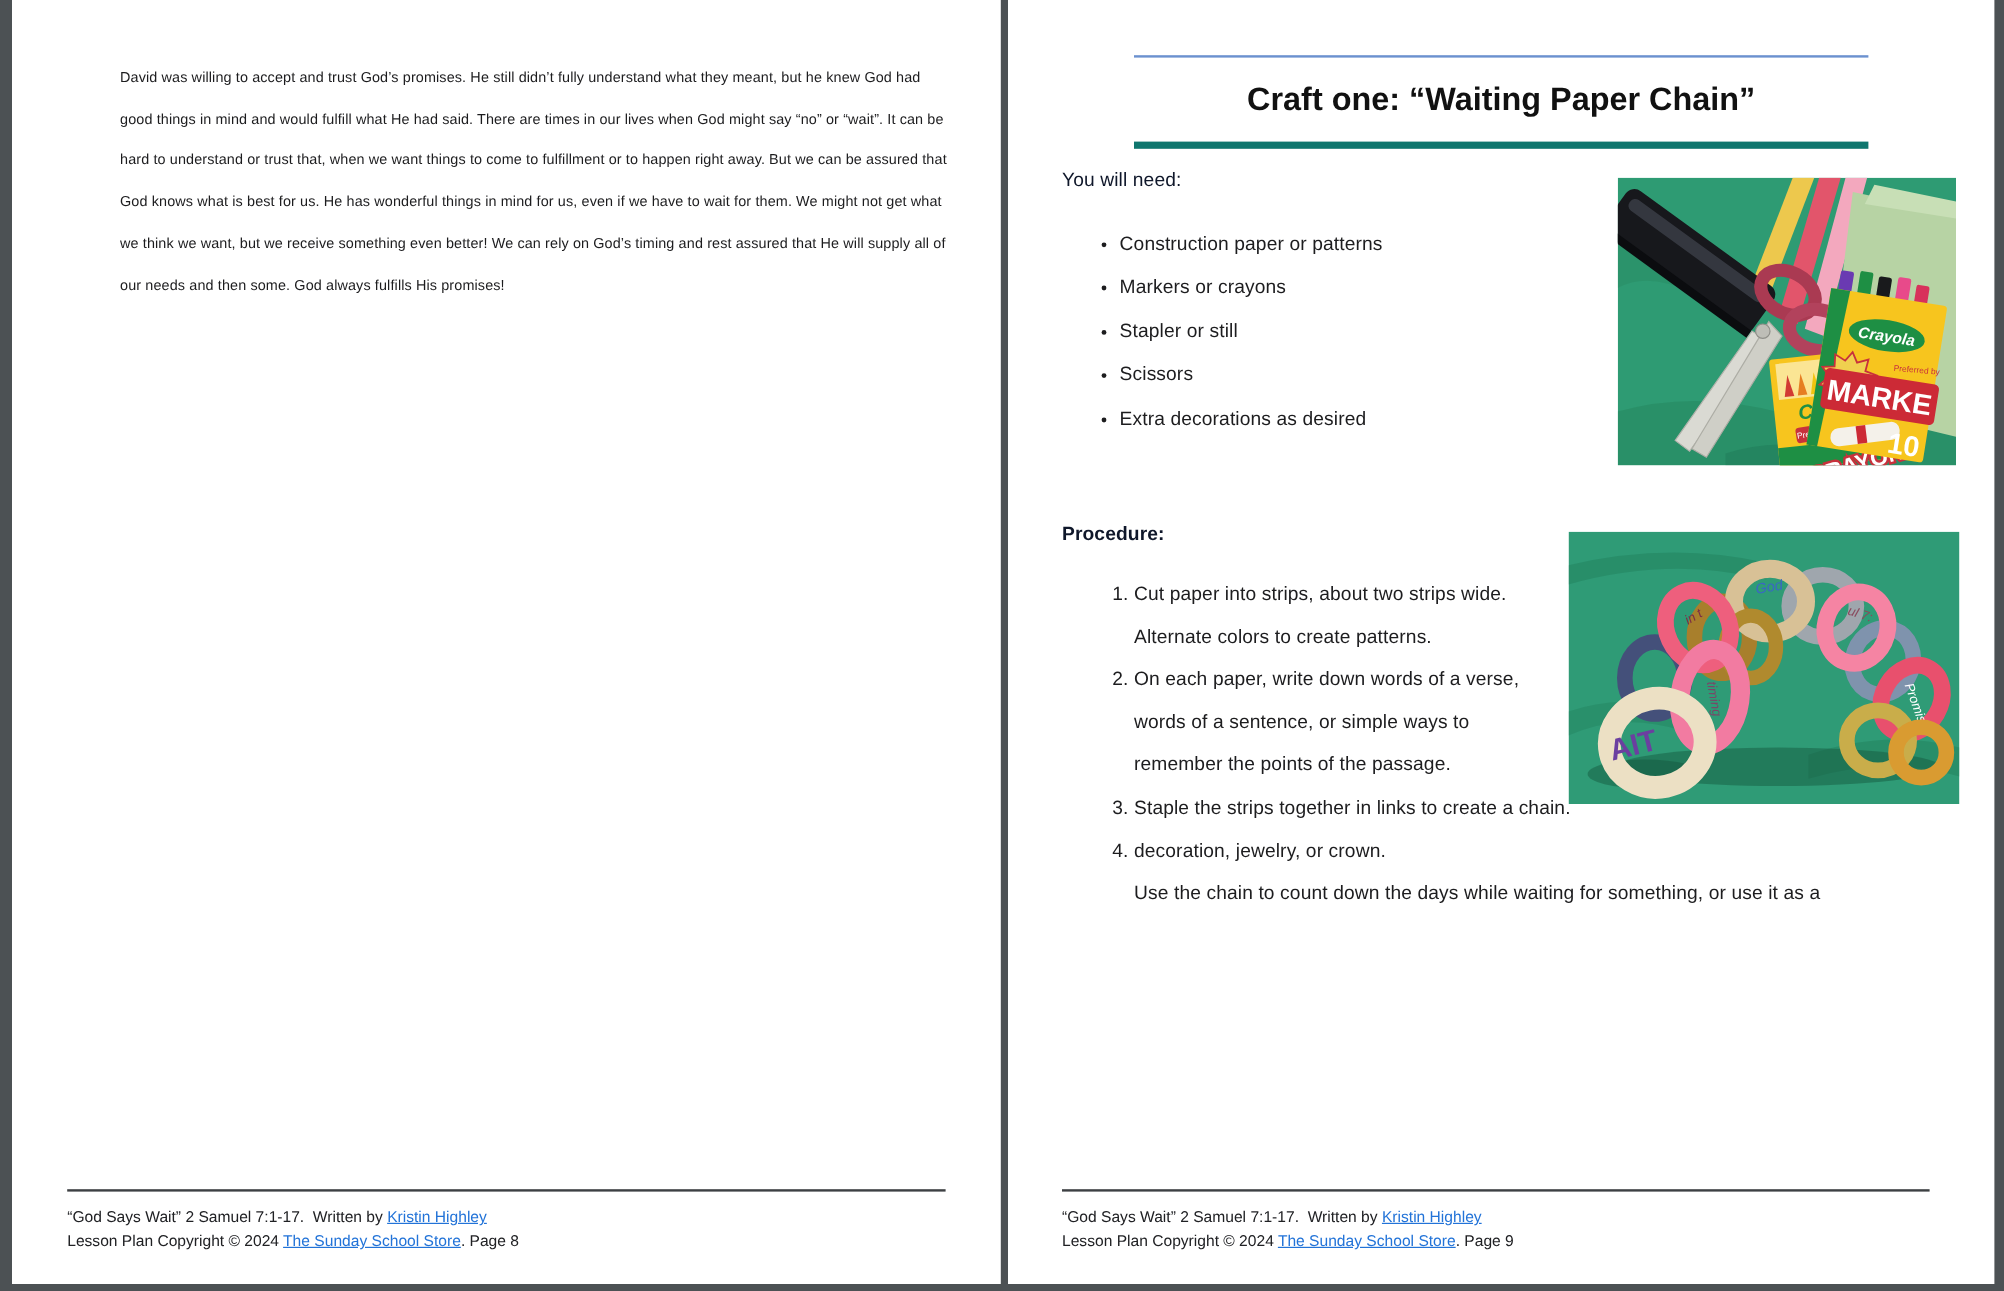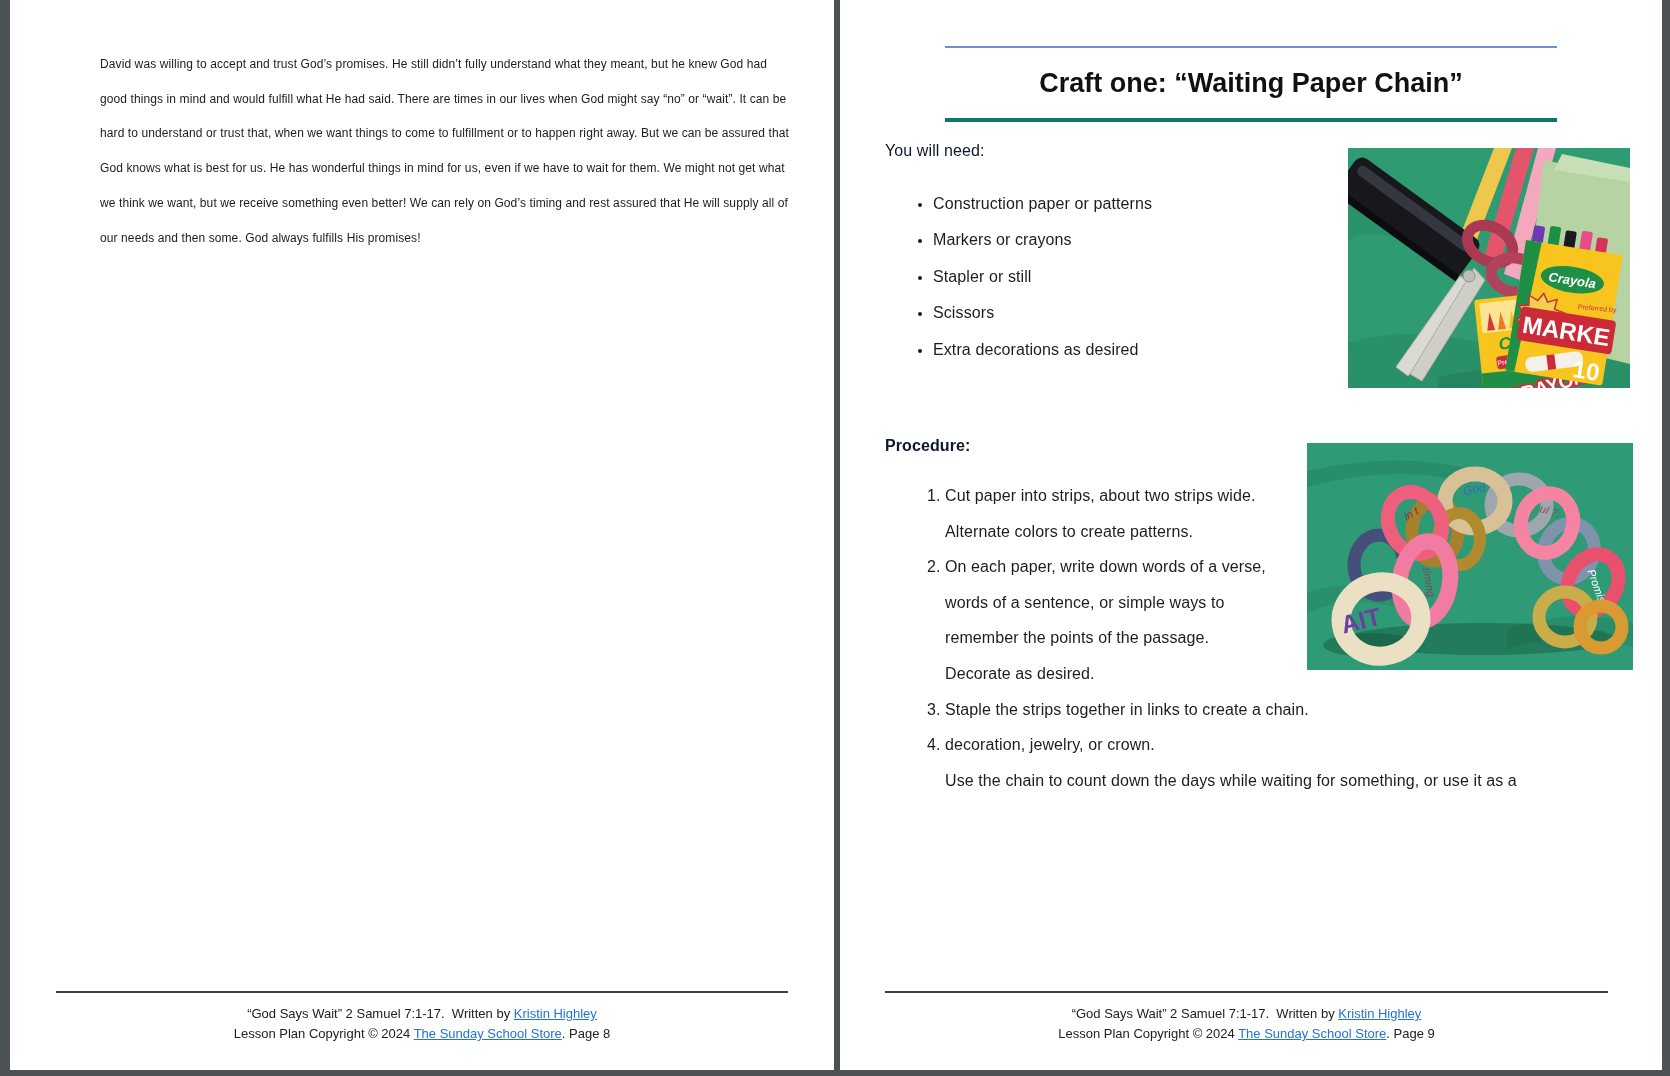--- a/index.html
+++ b/index.html
@@ -14,32 +14,32 @@
 
   
   .body-par {
     position:absolute; left:46px; top:47px; width:696px;
     font-size:12px; line-height:34.7px; letter-spacing:.1px; color:#1c1c1e;margin-left:44px;
   }
 
   
   .footer {
     position:absolute; top:991px; border-top:2px solid #3d4043;
-    padding-top:11px; text-align:center;
+    padding-top:11px; 
     font-size:13px; line-height:20px; color:#202124;
   }
   .page-left  .footer { left:46px; right:46px; }
   .page-right .footer { left:45px; right:54px; }
   .footer a { color:#2273d8; text-decoration:underline; }
   .prewrap { white-space:pre-wrap; }
 
   
   .title-block {
     position:absolute; left:105px; top:46px; width:612px;
-    border-top:2px solid #6b91cf; border-bottom:4px solid #0f766e;
+    border-top:2px solid #6b91cf; border-bottom:6px solid #0f766e;
     padding:13px 0 13px 0; text-align:center;
     font-size:27px; font-weight:700; line-height:44px; color:#111;
   }
   .section-heading { position:absolute; left:45px; font-size:16px; letter-spacing:.1px; color:#0f172a; }
   .materials-heading { top:142px; }
   .procedure-heading { top:437px;font-weight:bold; }
 
   ul.materials {
     position:absolute; left:45px; top:186px; width:430px;
     padding-left:48px; list-style:disc;
@@ -207,21 +207,20 @@
 
     <ol class="steps">
       <li class="narrow">
         <div>Cut paper into strips, about two strips wide.</div>
         <div>Alternate colors to create patterns.</div>
       </li>
       <li class="narrow">
         <div>On each paper, write down words of a verse,</div>
         <div>words of a sentence, or simple ways to</div>
         <div>remember the points of the passage.</div>
-        <div>Decorate as desired.</div>
       </li>
       <li>
         <div>Staple the strips together in links to create a chain.</div>
       </li>
       <li>
         <div>decoration, jewelry, or crown.</div>
         <div>Use the chain to count down the days while waiting for something, or use it as a</div>
       </li>
     </ol>
 

